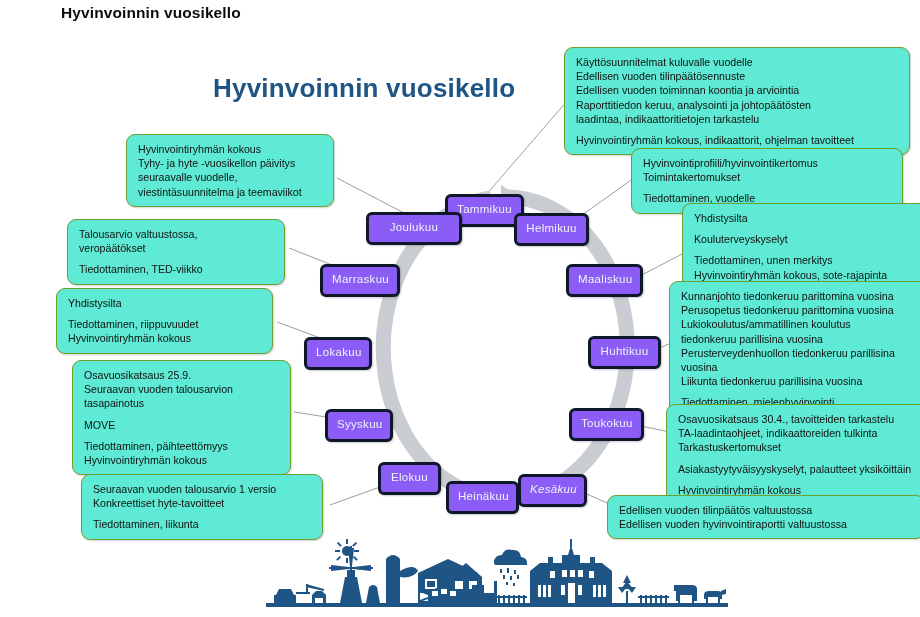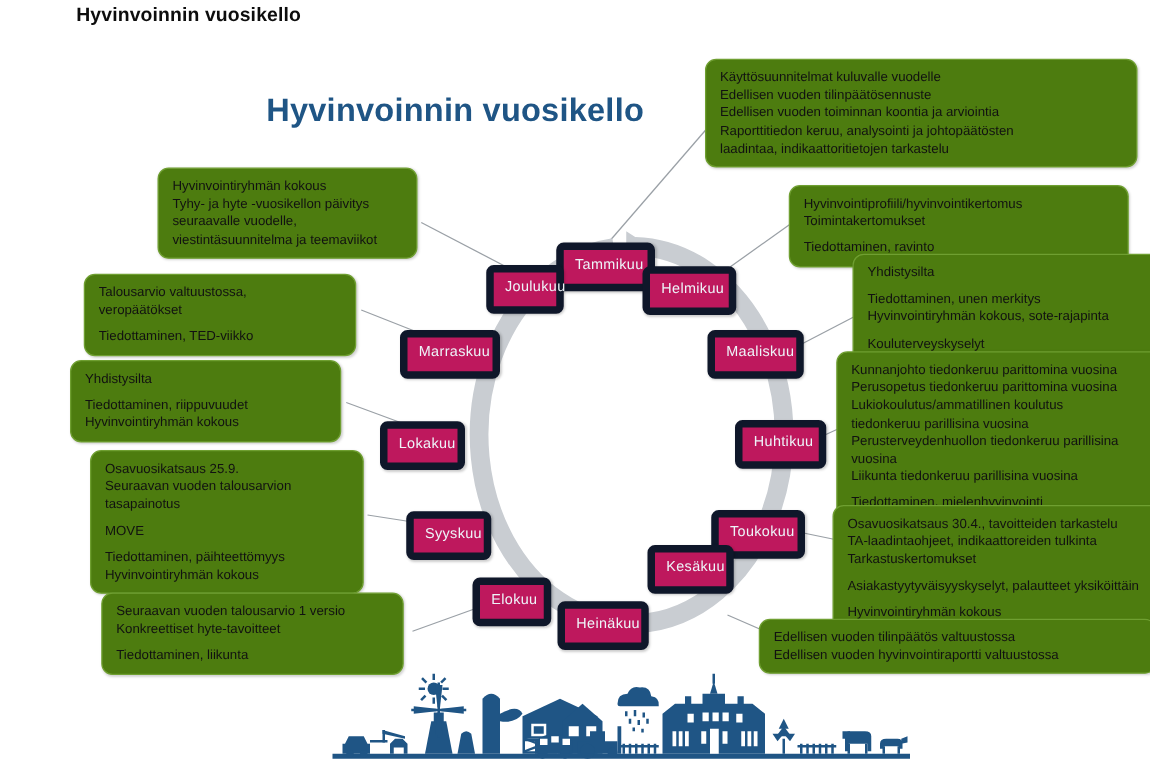--- a/index.html
+++ b/index.html
@@ -60,38 +60,38 @@
     position: absolute;
     left: 325px;
     top: 183px;
     width: 270px;
     height: 330px;
   }
 
   
   .month {
     position: absolute;
-    background: #be185d;
-    border: 6px solid #0f172a;
+    background: #8b5cf6;
+    border: 3px solid #0f172a;
     border-radius: 6px;
     color: #eef4f9;
     font-size: 11.5px;
     letter-spacing: 0.3px;
     text-align: center;
     line-height: 1;
     padding: 7px 9px 8px 9px;
     box-sizing: border-box;
     white-space: nowrap;
     box-shadow: 1px 1px 2px rgba(0,0,0,0.20);
   }
 
   
   .callout {
     position: absolute;
-    background: #4d7c0f;
+    background: #5eead4;
     border: 1px solid #6f9f31;
     border-radius: 9px;
     box-sizing: border-box;
     padding: 7px 10px 7px 11px;
     box-shadow: 1px 1px 2px rgba(0,0,0,0.18);
   }
   .callout p {
     margin: 0;
     font-size: 10.6px;
     line-height: 14.2px;
@@ -163,61 +163,62 @@
   </div>
   <div class="month" style="left:518px; top:264px; width:77px;">
     <span>Maaliskuu</span>
   </div>
   <div class="month" style="left:540px; top:336px; width:73px;">
     <span>Huhtikuu</span>
   </div>
   <div class="month" style="left:521px; top:408px; width:75px;">
     <span>Toukokuu</span>
   </div>
-  <div class="month" style="left:470px; top:436px; width:69px;">
+  <div class="month" style="left:470px; top:474px; width:69px;font-style:italic;">
     <span>Kesäkuu</span>
   </div>
   <div class="month" style="left:398px; top:481px; width:73px;">
     <span>Heinäkuu</span>
   </div>
   <div class="month" style="left:330px; top:462px; width:63px;">
     <span>Elokuu</span>
   </div>
   <div class="month" style="left:277px; top:409px; width:68px;">
     <span>Syyskuu</span>
   </div>
   <div class="month" style="left:256px; top:337px; width:68px;">
     <span>Lokakuu</span>
   </div>
   <div class="month" style="left:272px; top:264px; width:80px;">
     <span>Marraskuu</span>
   </div>
-  <div class="month" style="left:341px; top:212px; width:62px;">
+  <div class="month" style="left:318px; top:212px; width:96px;">
     <span>Joulukuu</span>
   </div>
 
   <div class="callout" style="left:516px; top:47px; width:346px;">
     <p>Käyttösuunnitelmat kuluvalle vuodelle
 Edellisen vuoden tilinpäätösennuste
 Edellisen vuoden toiminnan koontia ja arviointia
 Raporttitiedon keruu, analysointi ja johtopäätösten
 laadintaa, indikaattoritietojen tarkastelu</p>
+    <p>Hyvinvointiryhmän kokous, indikaattorit, ohjelman tavoitteet</p>
   </div>
 
   <div class="callout" style="left:583px; top:148px; width:272px;">
     <p>Hyvinvointiprofiili/hyvinvointikertomus
 Toimintakertomukset</p>
-    <p>Tiedottaminen, ravinto</p>
+    <p>Tiedottaminen, vuodelle</p>
   </div>
 
   <div class="callout" style="left:634px; top:203px; width:246px;">
     <p>Yhdistysilta</p>
+    <p>Kouluterveyskyselyt</p>
     <p>Tiedottaminen, unen merkitys
 Hyvinvointiryhmän kokous, sote-rajapinta</p>
-    <p>Kouluterveyskyselyt</p>
   </div>
 
   <div class="callout" style="left:621px; top:281px; width:272px;">
     <p>Kunnanjohto tiedonkeruu parittomina vuosina
 Perusopetus tiedonkeruu parittomina vuosina
 Lukiokoulutus/ammatillinen koulutus
 tiedonkeruu parillisina vuosina
 Perusterveydenhuollon tiedonkeruu parillisina
 vuosina
 Liikunta tiedonkeruu parillisina vuosina</p>

